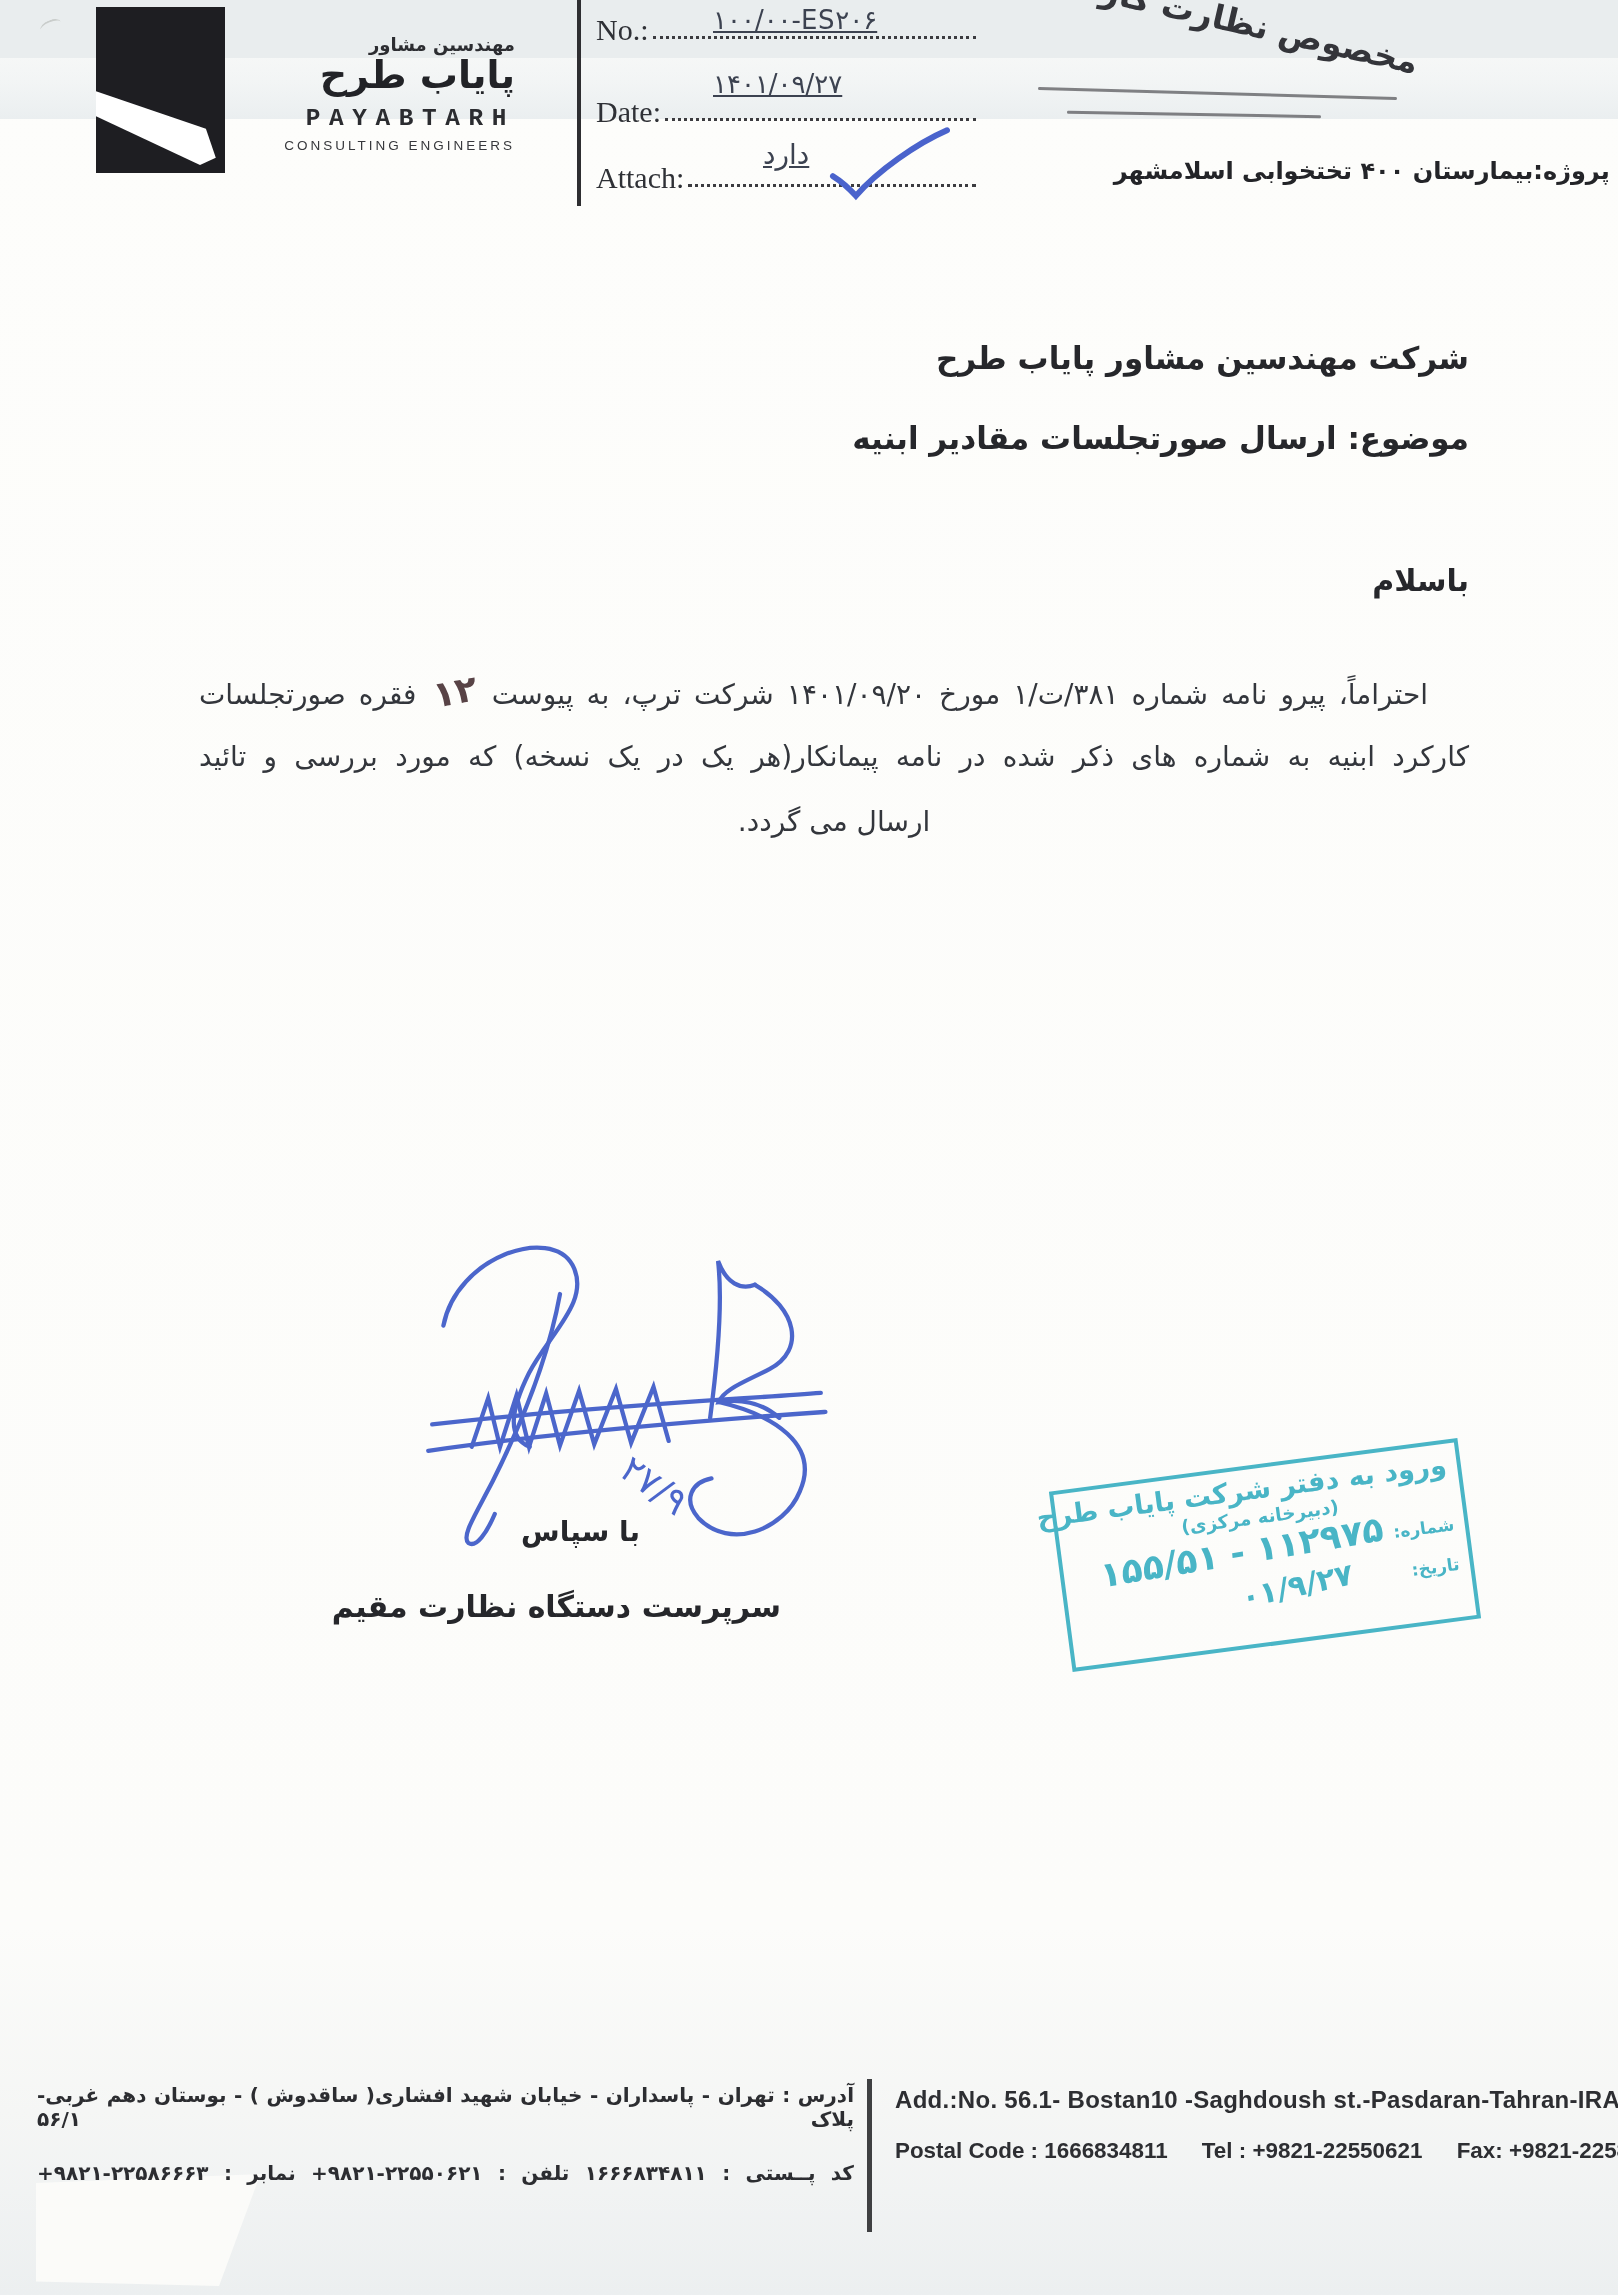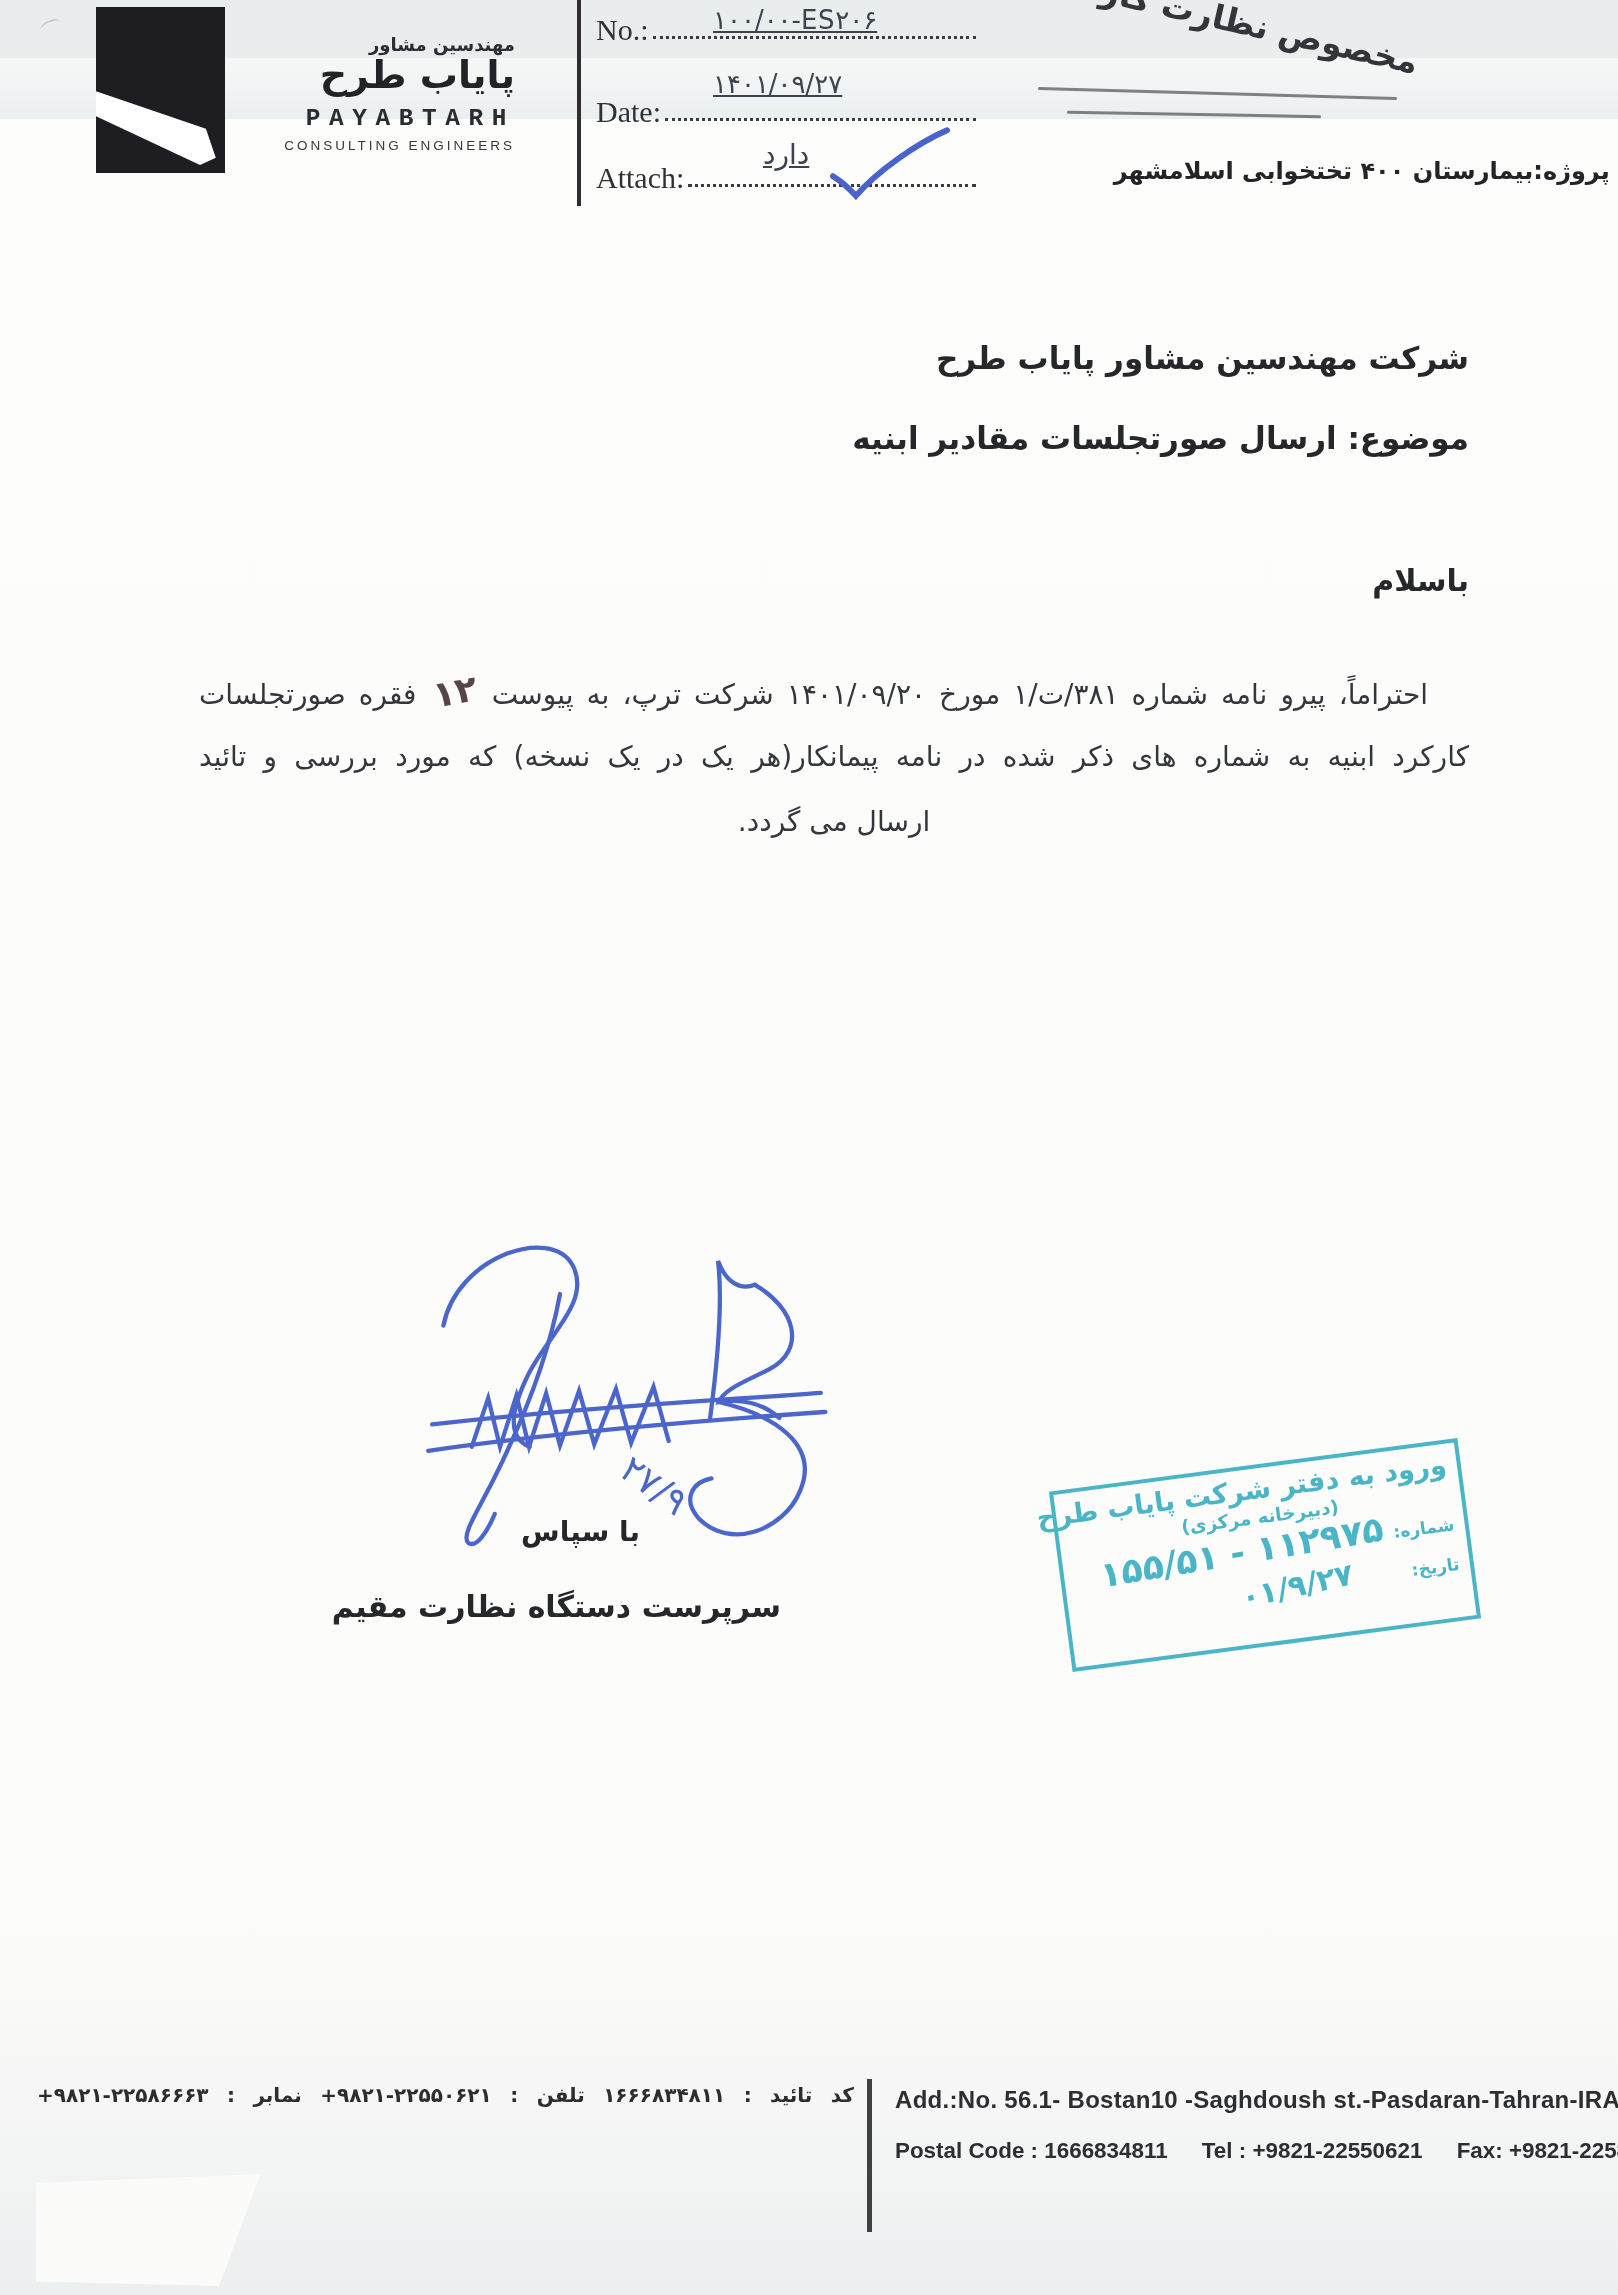--- a/index.html
+++ b/index.html
@@ -170,22 +170,23 @@
       <span class="stamp-num">۱۱۲۹۷۵ - ۱۵۵/۵۱</span>
     </div>
     <div class="stamp-row">
       <span class="stamp-lbl">تاریخ:</span>
       <span class="stamp-date">۰۱/۹/۲۷</span>
     </div>
   </div>
 
   <div class="abs footer-divider"></div>
   <div class="abs footer-fa fa">
+    <div class="fline">آدرس : تهران - پاسداران - خیابان شهید افشاری( ساقدوش ) - بوستان دهم غربی- پلاک ۵۶/۱</div>
     <div class="fline">
-      <span>کد تائید :</span>
+      <span>کد پــستی :</span>
       <span>۱۶۶۶۸۳۴۸۱۱</span>
       <span>تلفن :</span>
       <span class="ltr">+۹۸۲۱-۲۲۵۵۰۶۲۱</span>
       <span>نمابر :</span>
       <span class="ltr">+۹۸۲۱-۲۲۵۸۶۶۶۳</span>
     </div>
   </div>
   <div class="abs footer-en">
     <div class="en-line1">Add.:No. 56.1- Bostan10 -Saghdoush st.-Pasdaran-Tahran-IRAN</div>
     <div class="en-line2">

